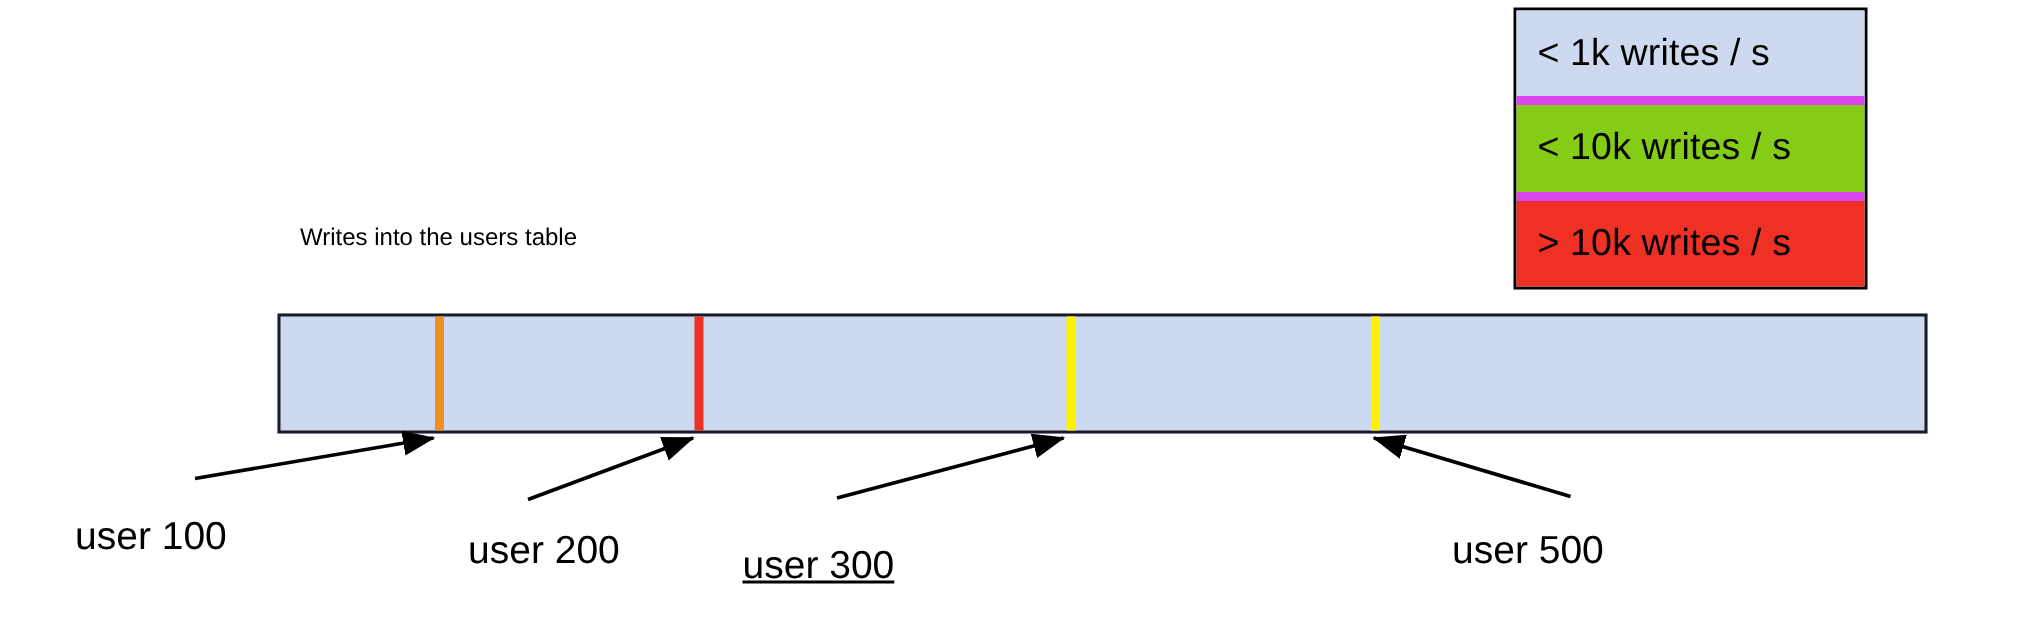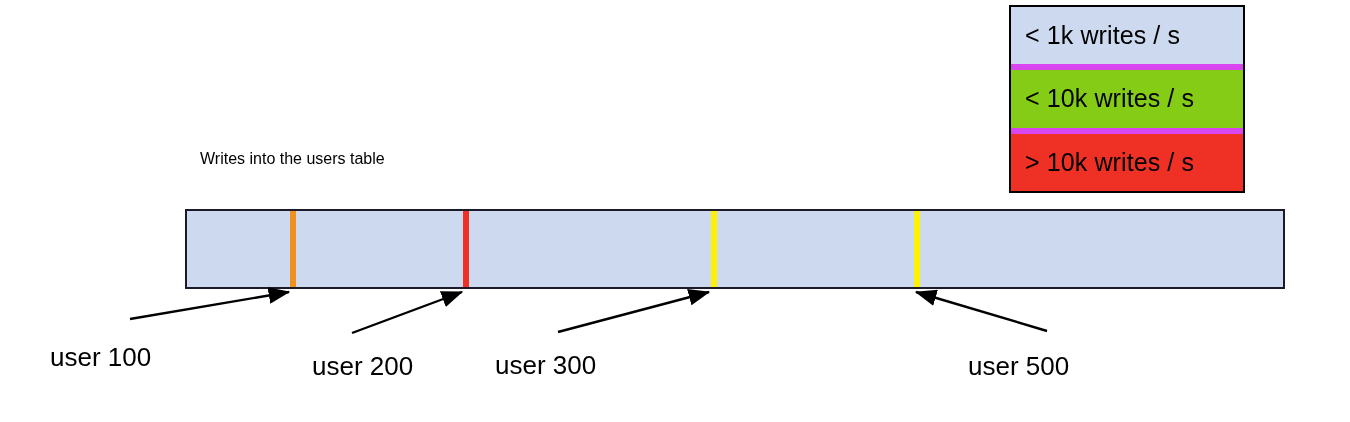--- a/index.html
+++ b/index.html
@@ -119,14 +119,14 @@
     </marker>
   </defs>
   <line x1="130" y1="319" x2="289" y2="292" stroke="#000000" stroke-width="2.4" marker-end="url(#arrowhead)"></line>
   <line x1="352" y1="333" x2="462" y2="292" stroke="#000000" stroke-width="2.4" marker-end="url(#arrowhead)"></line>
   <line x1="558" y1="332" x2="709" y2="292" stroke="#000000" stroke-width="2.4" marker-end="url(#arrowhead)"></line>
   <line x1="1047" y1="331" x2="916" y2="292" stroke="#000000" stroke-width="2.4" marker-end="url(#arrowhead)"></line>
 </svg>
 
 <div class="user-label" style="left:50px; top:344px;">user 100</div>
 <div class="user-label" style="left:272px; top:353px;margin-left:40px;">user 200</div>
-<div class="user-label" style="left:495px; top:352px;">user 300</div>
+<div class="user-label" style="left:495px; top:363px;text-decoration:underline;">user 300</div>
 <div class="user-label" style="left:968px; top:353px;">user 500</div>
 
 </body></html>

